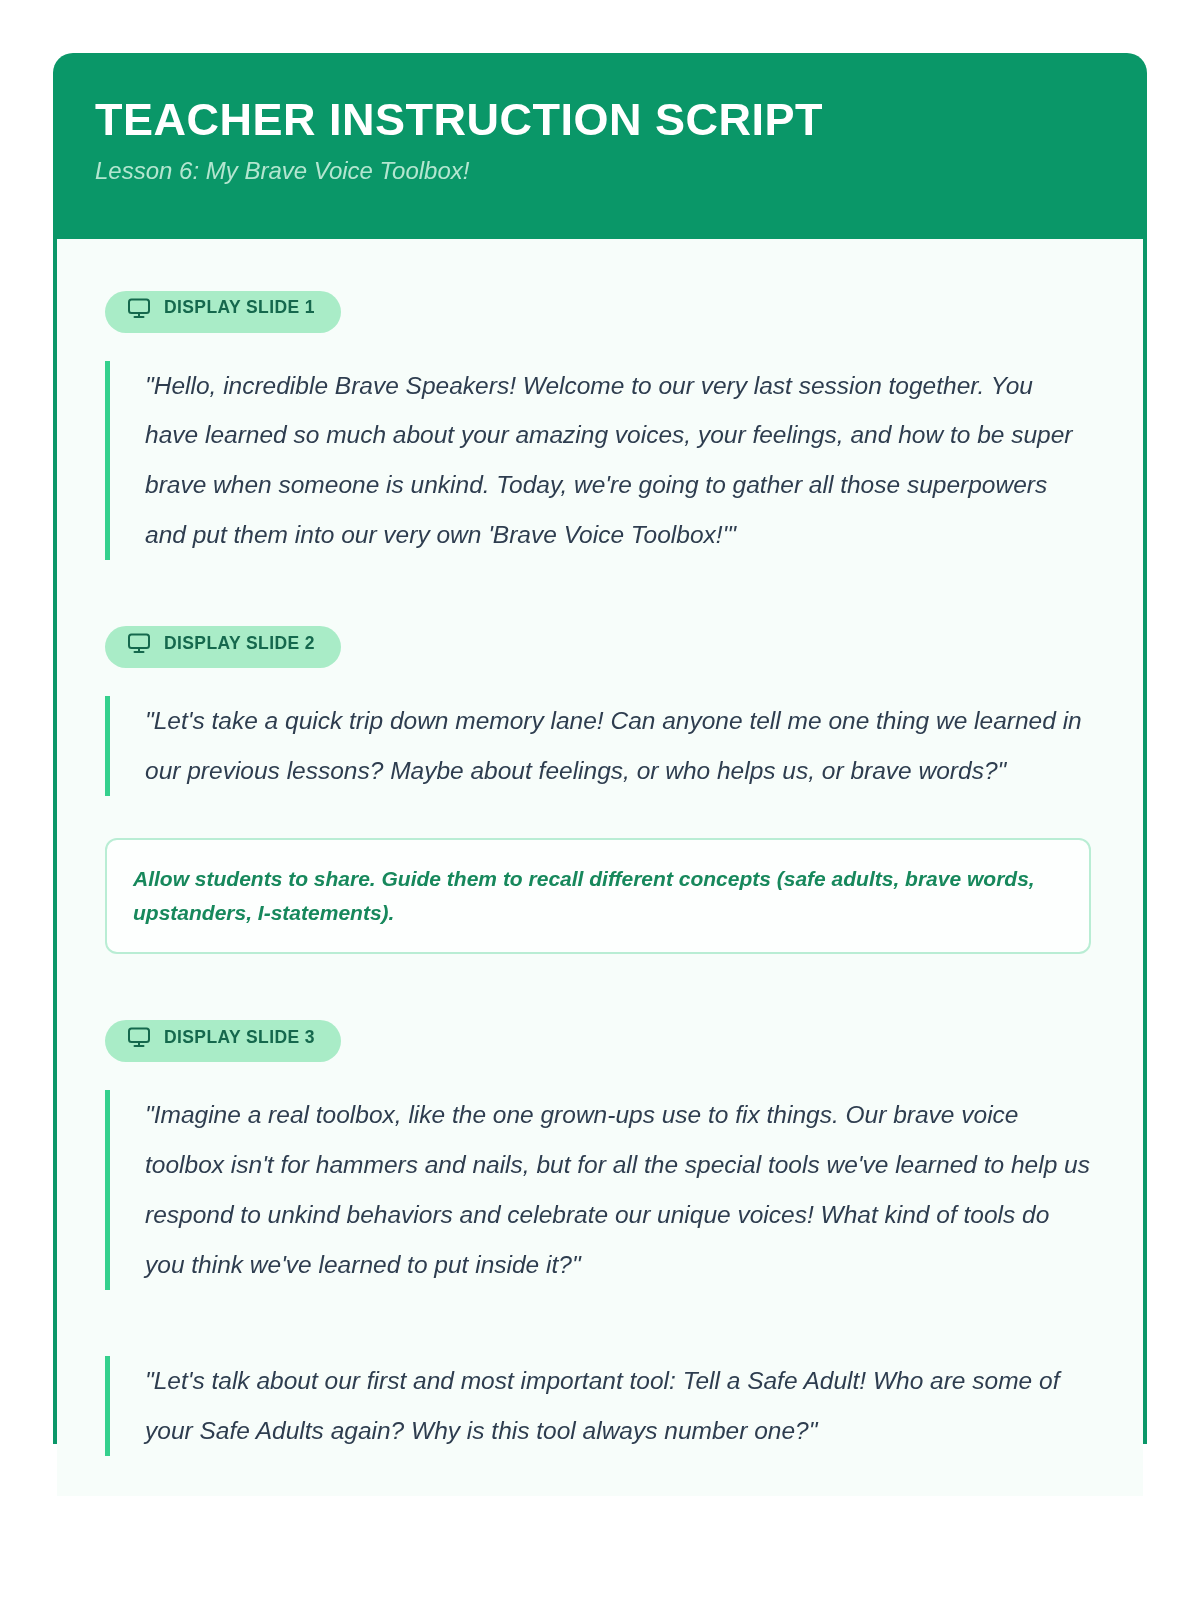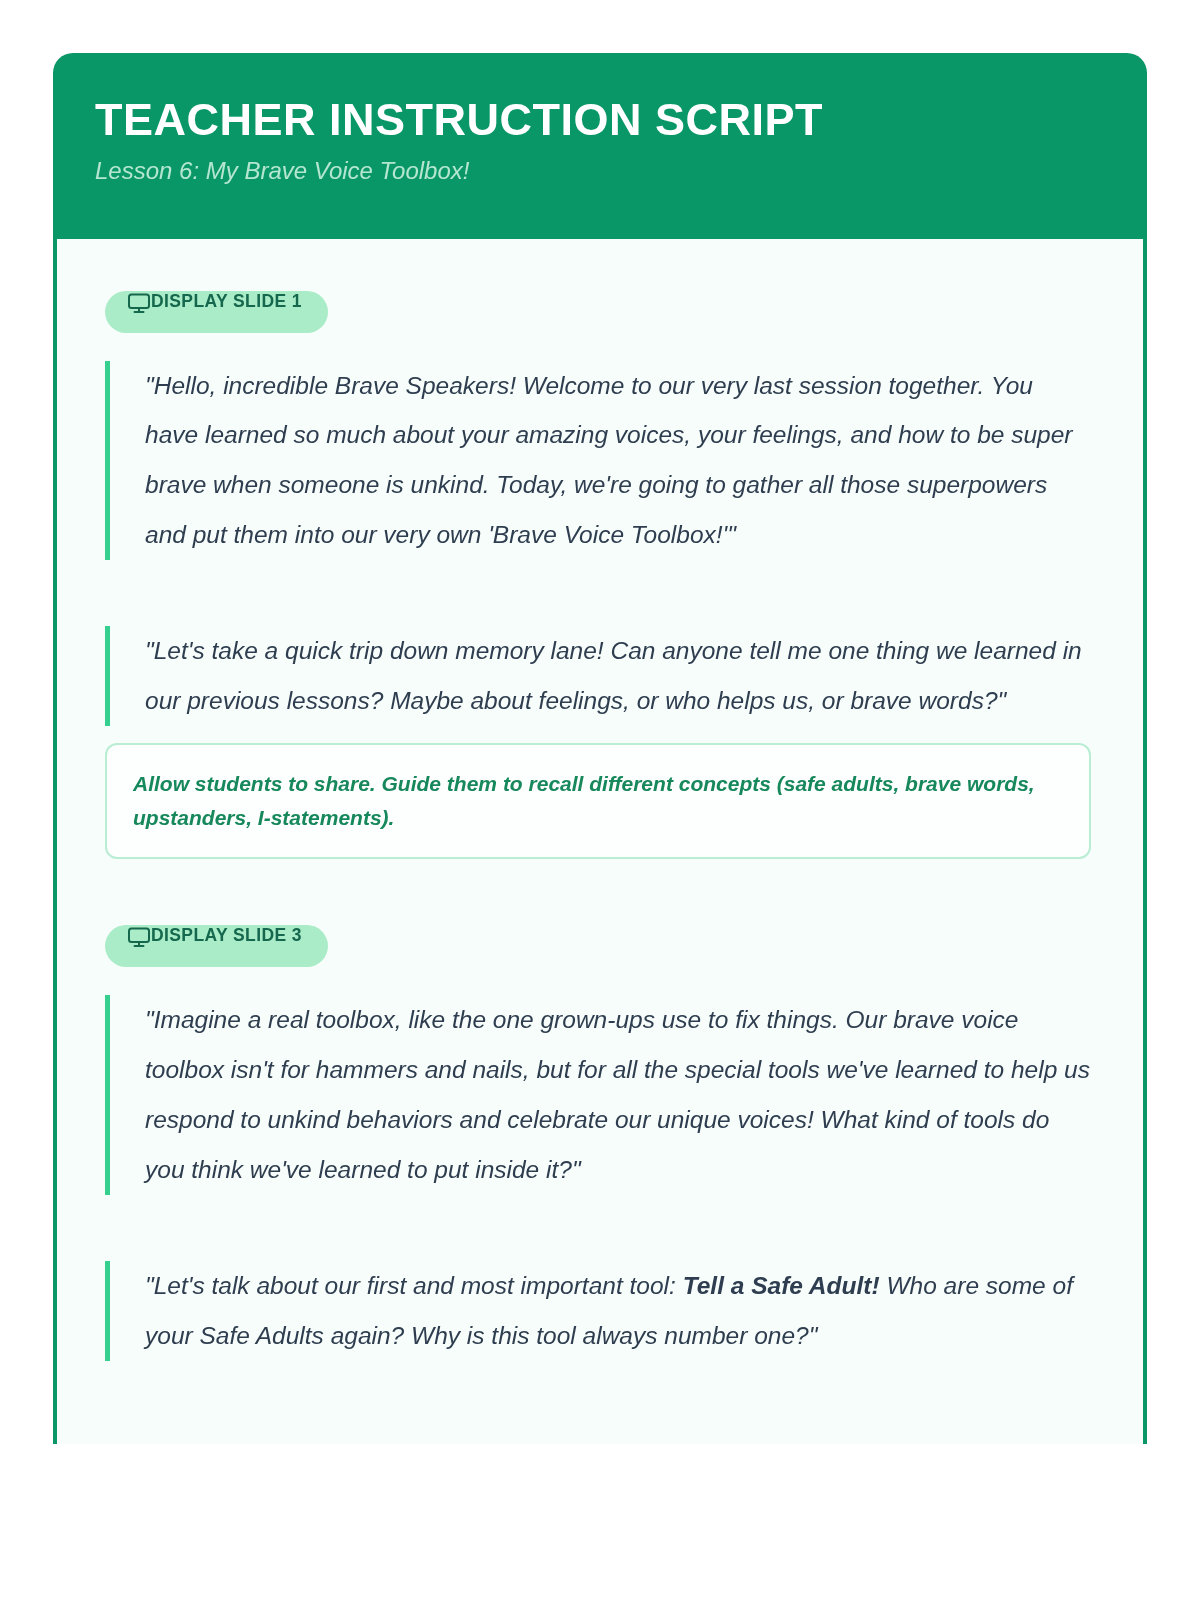--- a/index.html
+++ b/index.html
@@ -41,44 +41,45 @@
   }
   .card-body {
     background: #f7fdfa;
     flex: 1;
     padding: 52px 52px 40px 48px;
   }
   .section { margin-bottom: 66px; }
   .section:last-child { margin-bottom: 0; }
   .slide-badge {
     display: inline-flex;
-    align-items: flex-start;
+    align-items: center;
+    gap: 13px;
     background: #a9ecc7;
     color: #15684d;
     border-radius: 999px;
     height: 42px;
     padding: 0 26px 8px 22px;
     font-size: 17.5px;
     font-weight: bold;
     letter-spacing: 0.4px;
   }
   .slide-badge svg { display: block; }
   .script-quote {
     border-left: 5px solid #35d08d;
     padding-left: 35px;
     margin-top: 28px;
     font-size: 24.5px;
     font-style: italic;
     color: #2e3d4f;
     line-height: 2.04;
     max-width: 986px;
   }
-  .script-quote .bold-inline { font-weight: bold; }
+  .script-quote .bold-inline { font-weight: normal; }
   .teacher-note {
-    margin-top: 17px;
+    margin-top: 42px;
     background: #fdfffe;
     border: 2px solid #b9edd4;
     border-radius: 12px;
     padding: 22px 26px;
     color: #17885c;
     font-style: italic;
     font-weight: bold;
     font-size: 21px;
     line-height: 1.62;
     max-width: 986px;
@@ -103,20 +104,30 @@
             <line x1="12" y1="17" x2="12" y2="20.5"></line>
             <line x1="7.5" y1="21" x2="16.5" y2="21"></line>
           </svg>
         </span>
         <span>DISPLAY SLIDE 1</span>
       </div>
       <div class="script-quote">"Hello, incredible Brave Speakers! Welcome to our very last session together. You have learned so much about your amazing voices, your feelings, and how to be super brave when someone is unkind. Today, we're going to gather all those superpowers and put them into our very own 'Brave Voice Toolbox!'"</div>
     </div>
 
     <div class="section">
+      <div class="slide-badge">
+        <span>
+          <svg width="24" height="24" viewBox="0 0 24 24" fill="none" stroke="#15684d" stroke-width="2" stroke-linecap="round" stroke-linejoin="round">
+            <rect x="2" y="3.5" width="20" height="13.5" rx="2.5"></rect>
+            <line x1="12" y1="17" x2="12" y2="20.5"></line>
+            <line x1="7.5" y1="21" x2="16.5" y2="21"></line>
+          </svg>
+        </span>
+        <span>DISPLAY SLIDE 2</span>
+      </div>
       <div class="script-quote">"Let's take a quick trip down memory lane! Can anyone tell me one thing we learned in our previous lessons? Maybe about feelings, or who helps us, or brave words?"</div>
       <div class="teacher-note">Allow students to share. Guide them to recall different concepts (safe adults, brave words, upstanders, I-statements).</div>
     </div>
 
     <div class="section">
       <div class="slide-badge">
         <span>
           <svg width="24" height="24" viewBox="0 0 24 24" fill="none" stroke="#15684d" stroke-width="2" stroke-linecap="round" stroke-linejoin="round">
             <rect x="2" y="3.5" width="20" height="13.5" rx="2.5"></rect>
             <line x1="12" y1="17" x2="12" y2="20.5"></line>

